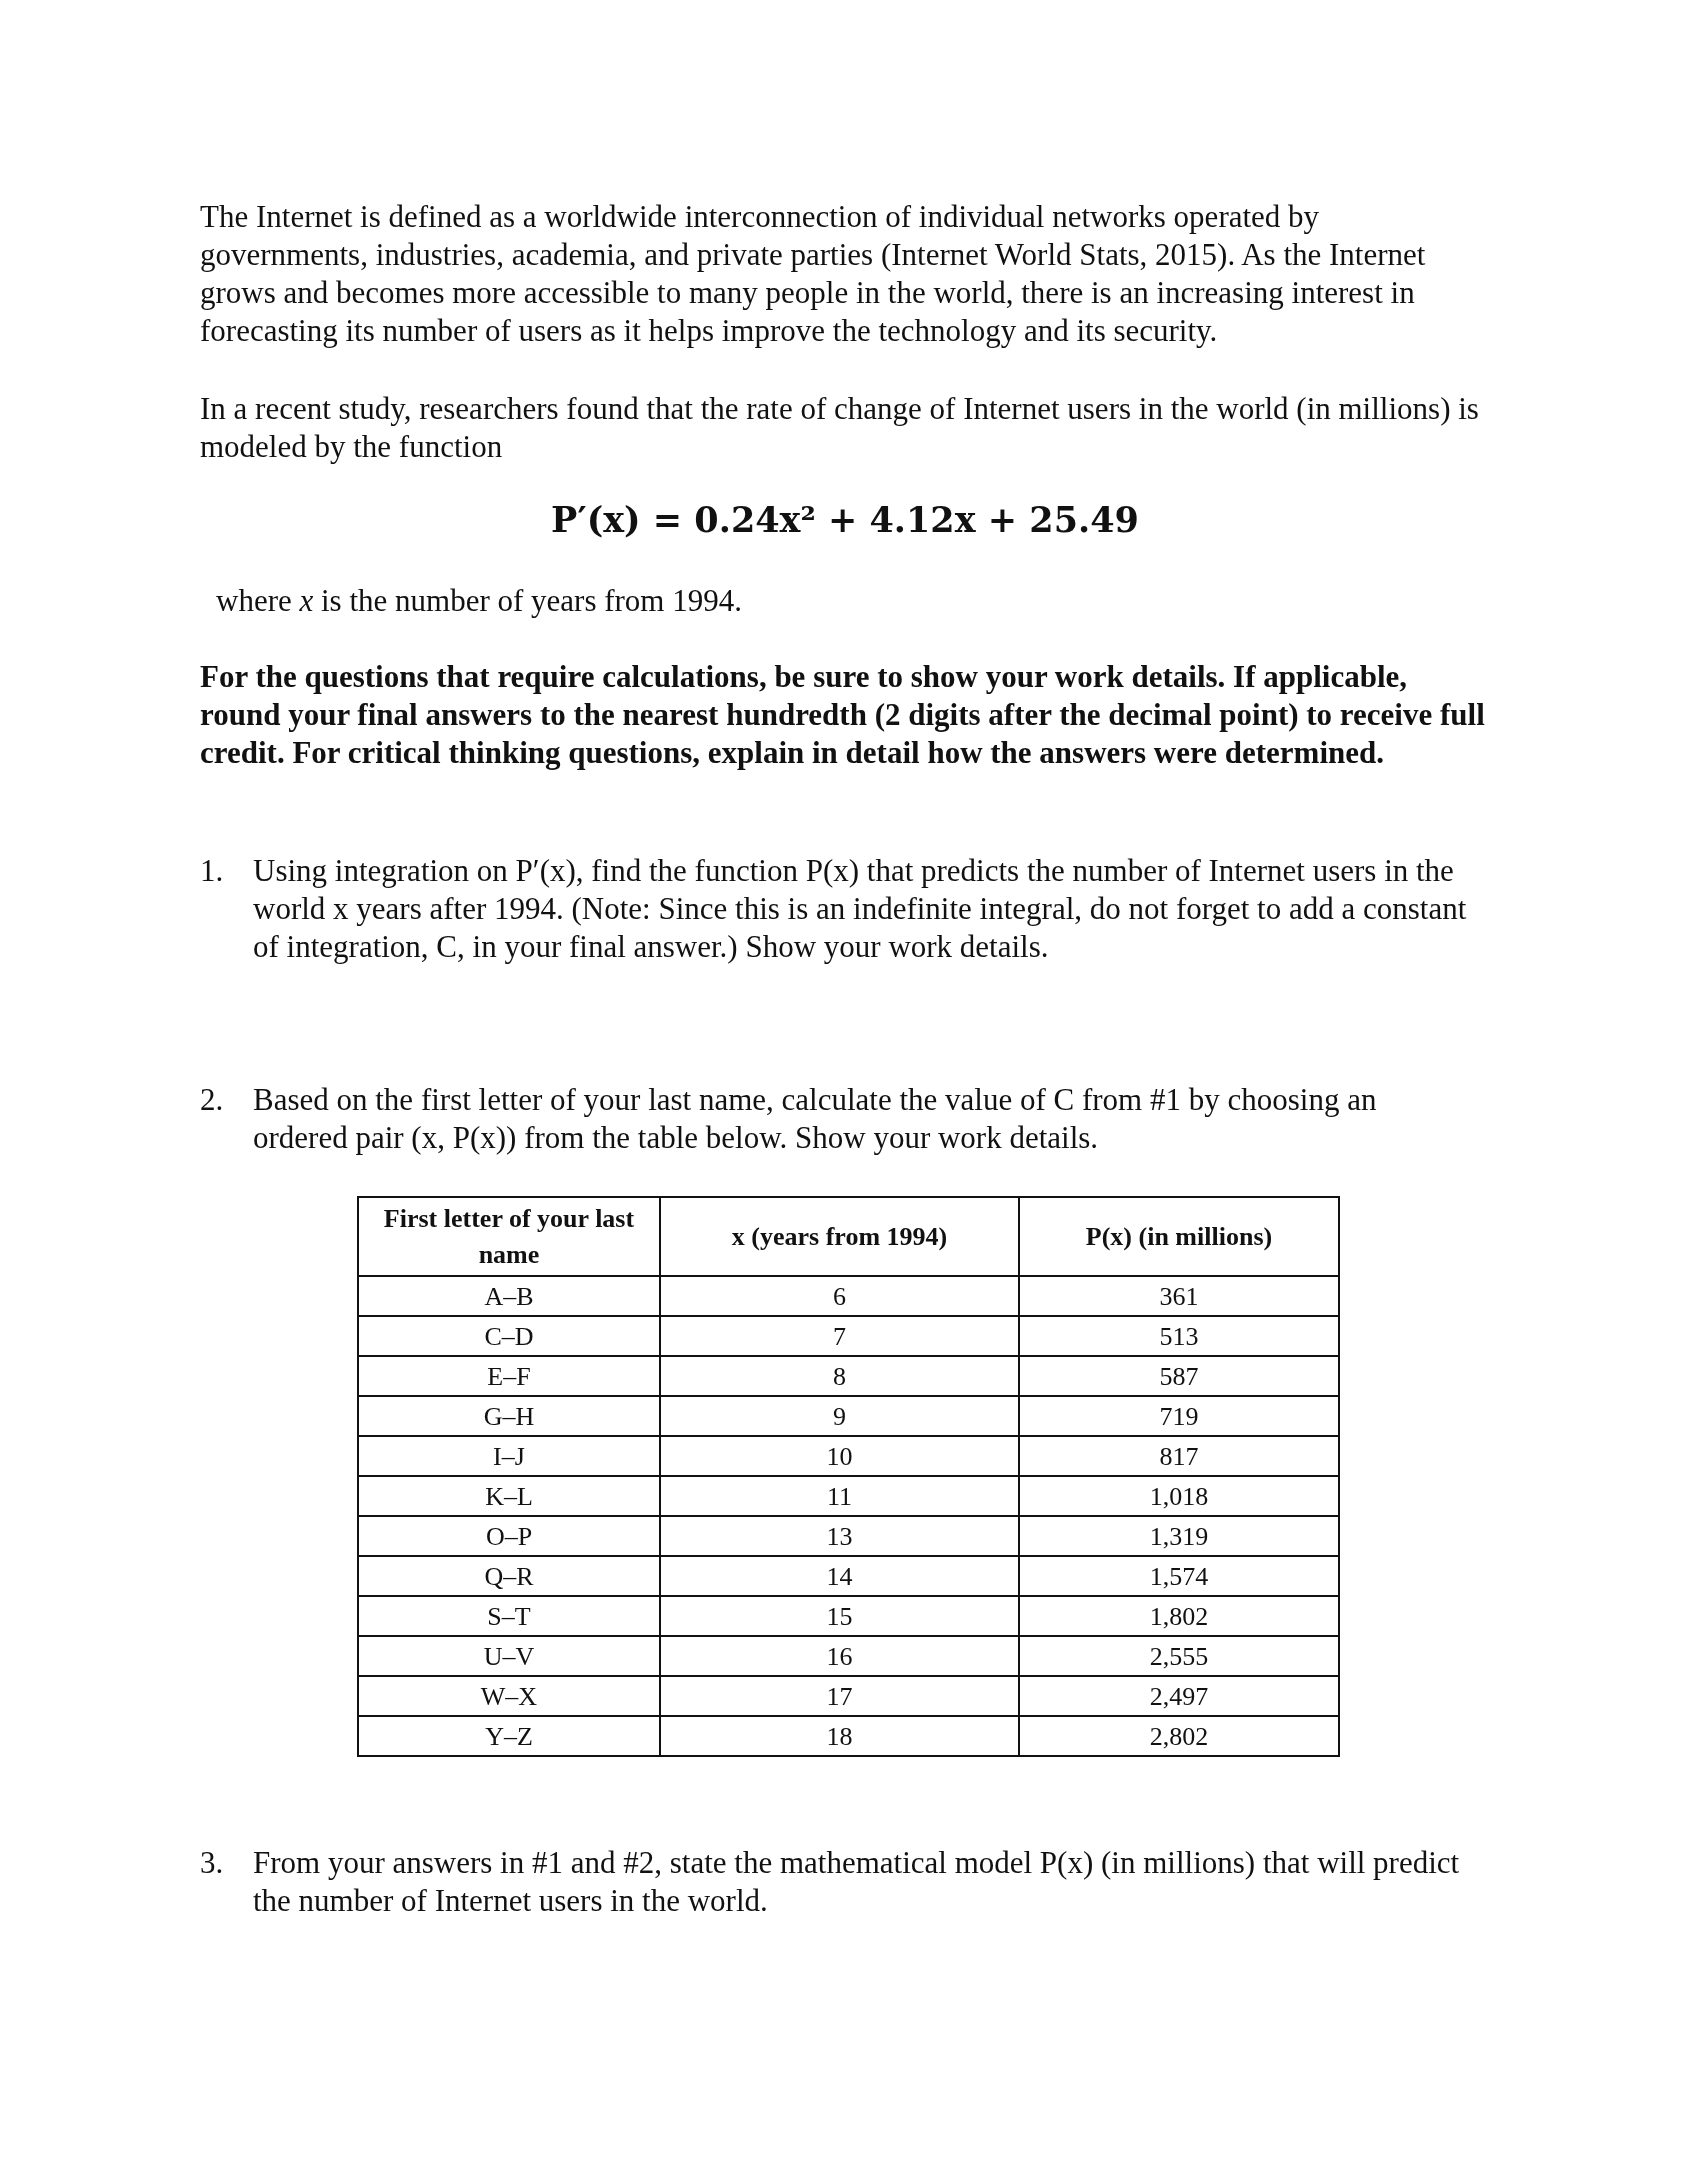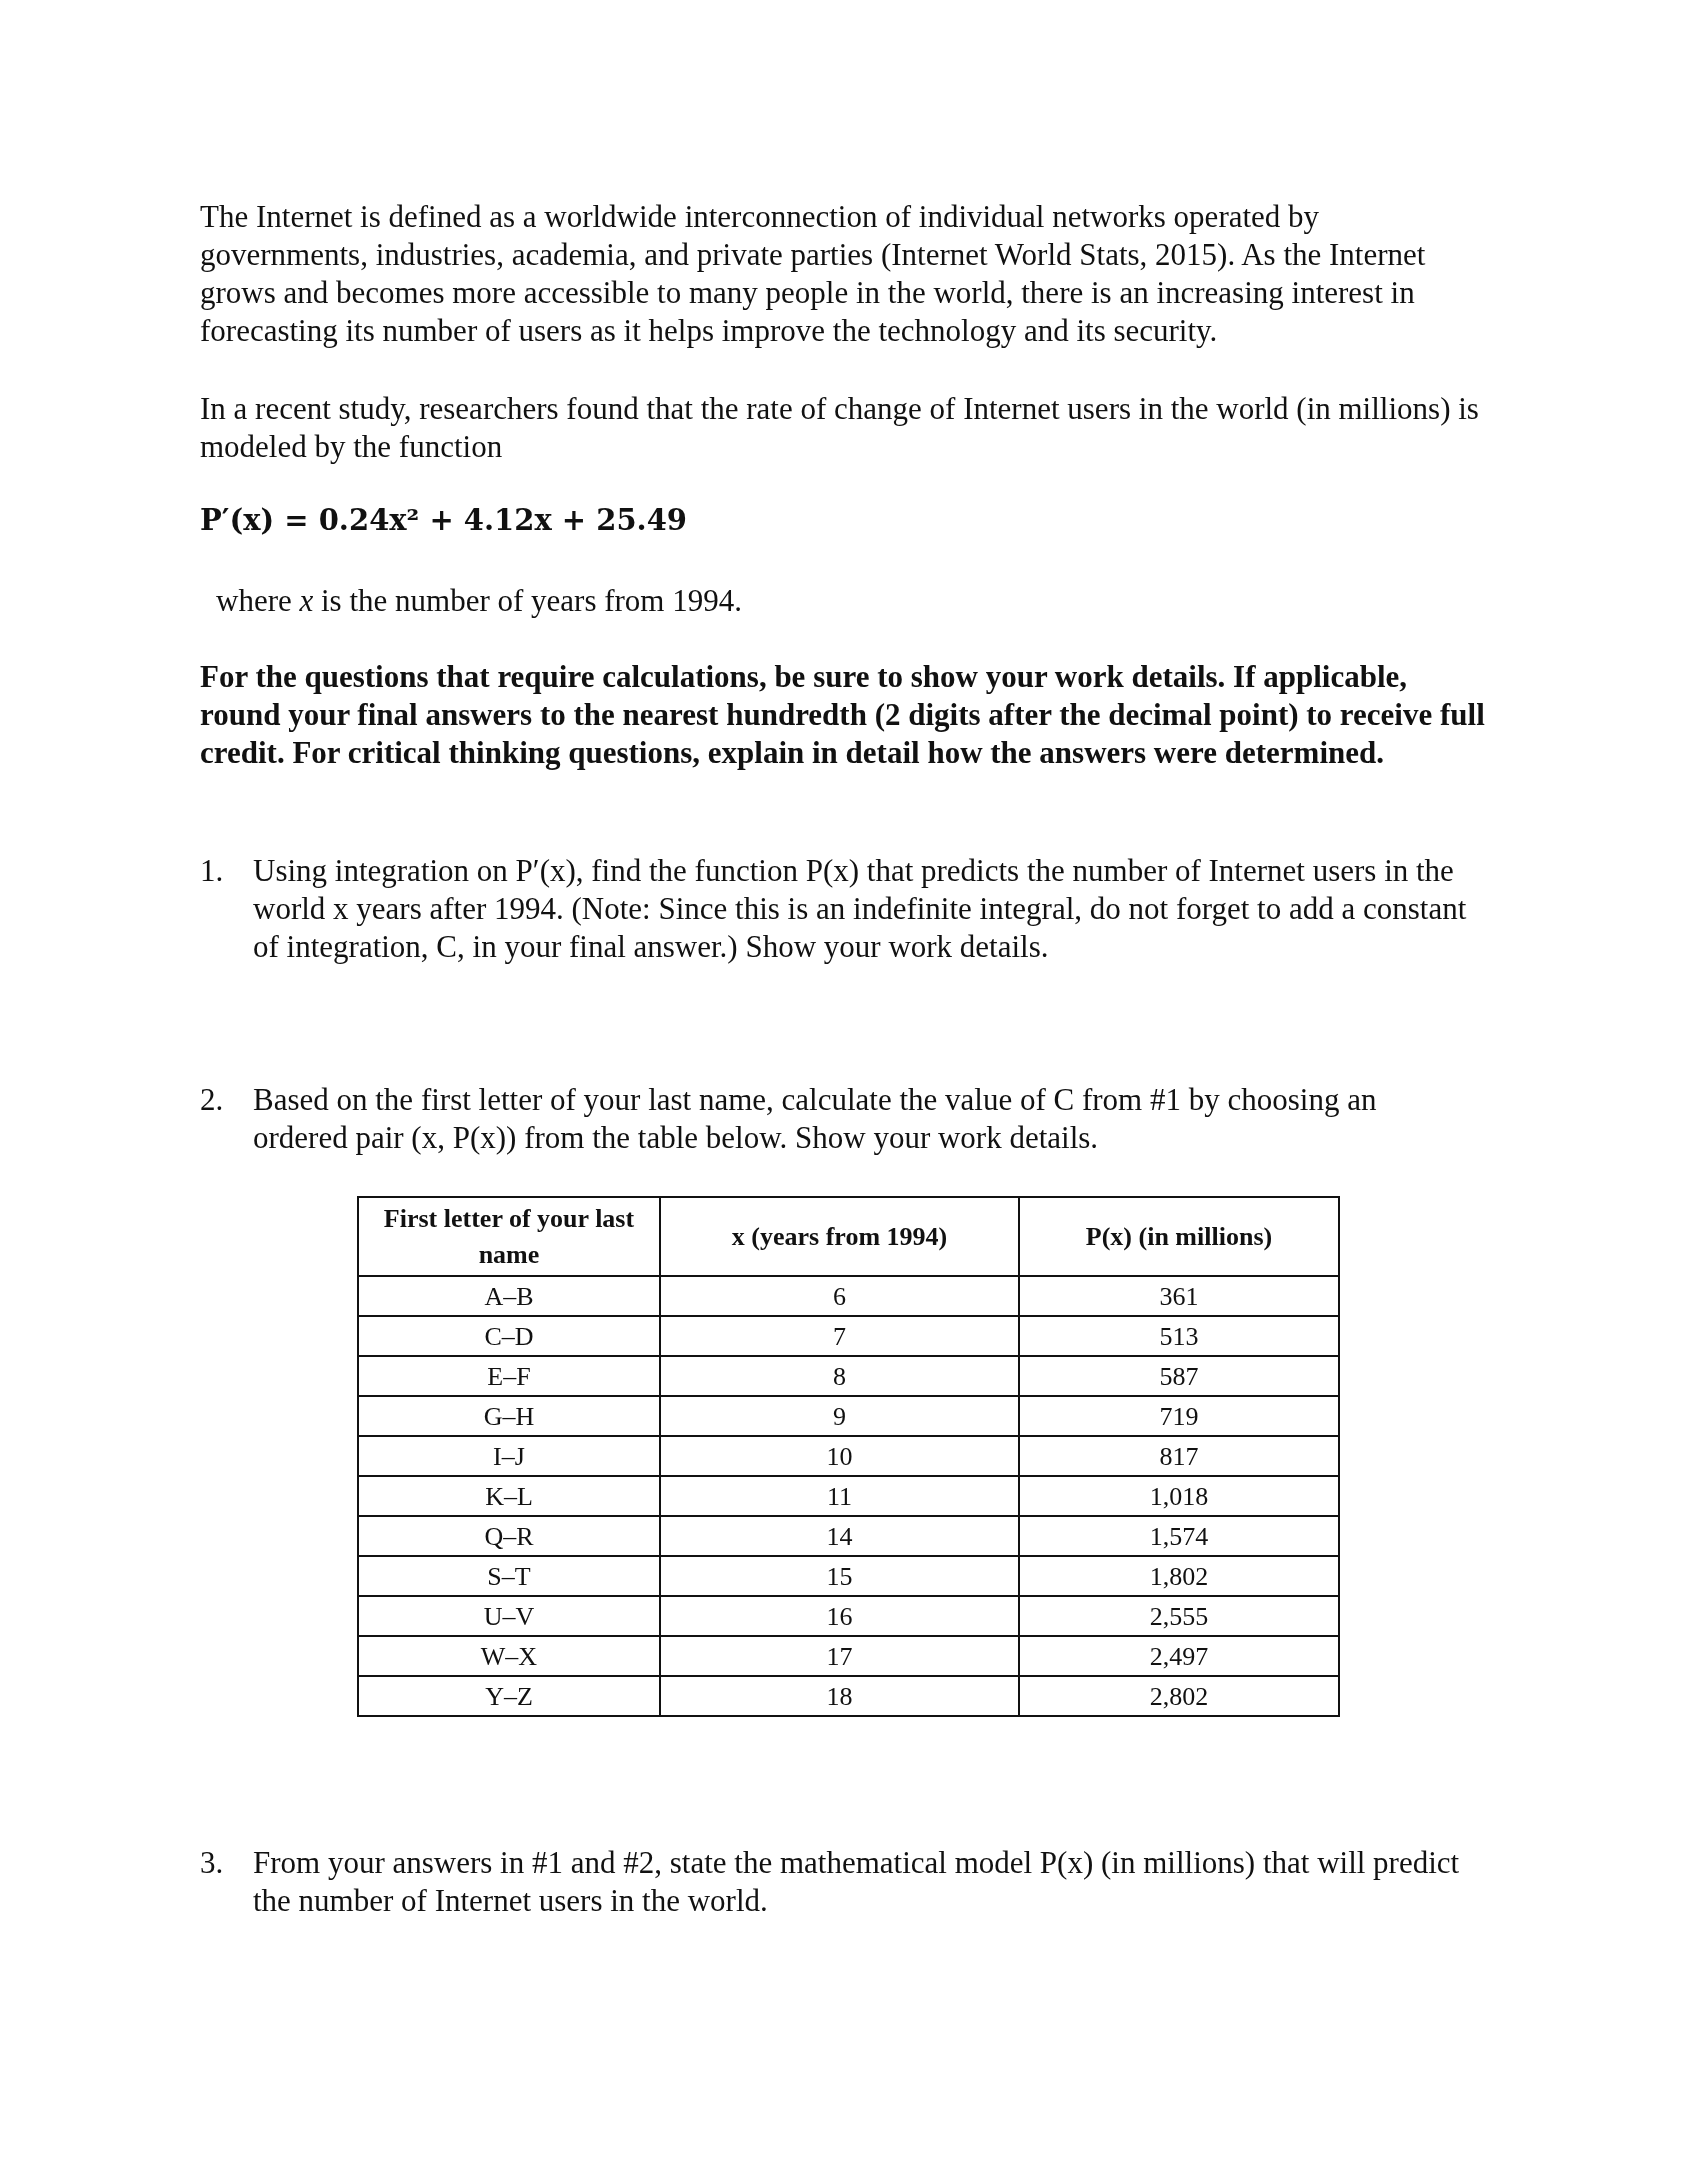--- a/index.html
+++ b/index.html
@@ -1,21 +1,21 @@
 <!DOCTYPE html>
 <html style="font-size:10.6px"><head>
 <meta charset="utf-8">
 <style>
   html, body { margin:0; padding:0; background:#fff; }
   body { width:1687px; height:2183px; position:relative; font-family:"Liberation Serif", serif; color:#111; }
   .page { position:absolute; left:200px; top:198px; width:1290px; font-size:31px; line-height:38px; }
   p { margin:0; }
   .para1 { position:absolute; left:0; top:0; width:1290px; }
   .para2 { position:absolute; left:0; top:192px; width:1290px; }
-  .formula { position:absolute; left:0; top:303px; width:1290px; font-family:"DejaVu Serif", serif; font-weight:bold; font-size:29px; }
+  .formula { position:absolute; left:0; top:303px; width:1290px; text-align:center; font-family:"DejaVu Serif", serif; font-weight:bold; font-size:35px; }
   .where { position:absolute; left:16px; top:384px; }
   .bold-inst { position:absolute; left:0; top:460px; width:1290px; font-weight:bold; }
   .q { position:absolute; left:53px; width:1224px; }
   .q .num { position:absolute; left:-53px; top:0; }
   .q1 { top:654px; }
   .q2 { top:883px; }
   .q3 { top:1646px; }
   table { position:absolute; left:157px; top:998px; border-collapse:collapse; font-size:26px; }
   td, th { border:2px solid #111; text-align:center; padding:0; }
   th { font-weight:bold; height:77px; line-height:36px; }
@@ -69,20 +69,25 @@
           <td>I–J</td>
           <td>10</td>
           <td>817</td>
         </tr>
         <tr>
           <td>K–L</td>
           <td>11</td>
           <td>1,018</td>
         </tr>
         <tr>
+          <td>O–P</td>
+          <td>13</td>
+          <td>1,319</td>
+        </tr>
+        <tr>
           <td>Q–R</td>
           <td>14</td>
           <td>1,574</td>
         </tr>
         <tr>
           <td>S–T</td>
           <td>15</td>
           <td>1,802</td>
         </tr>
         <tr>

